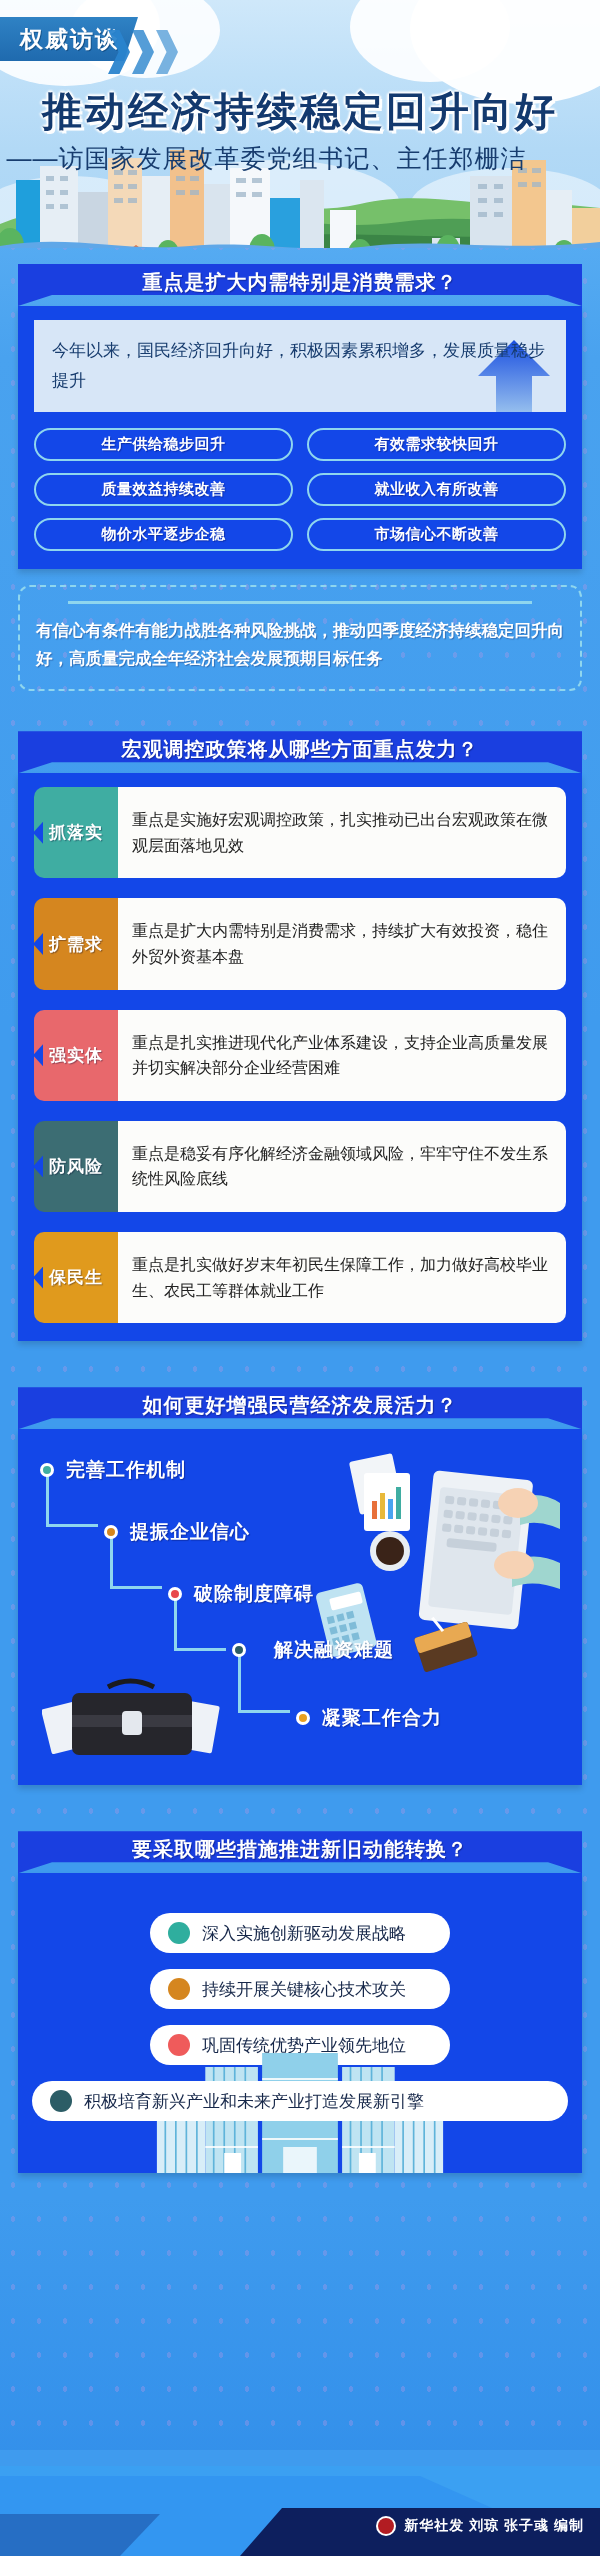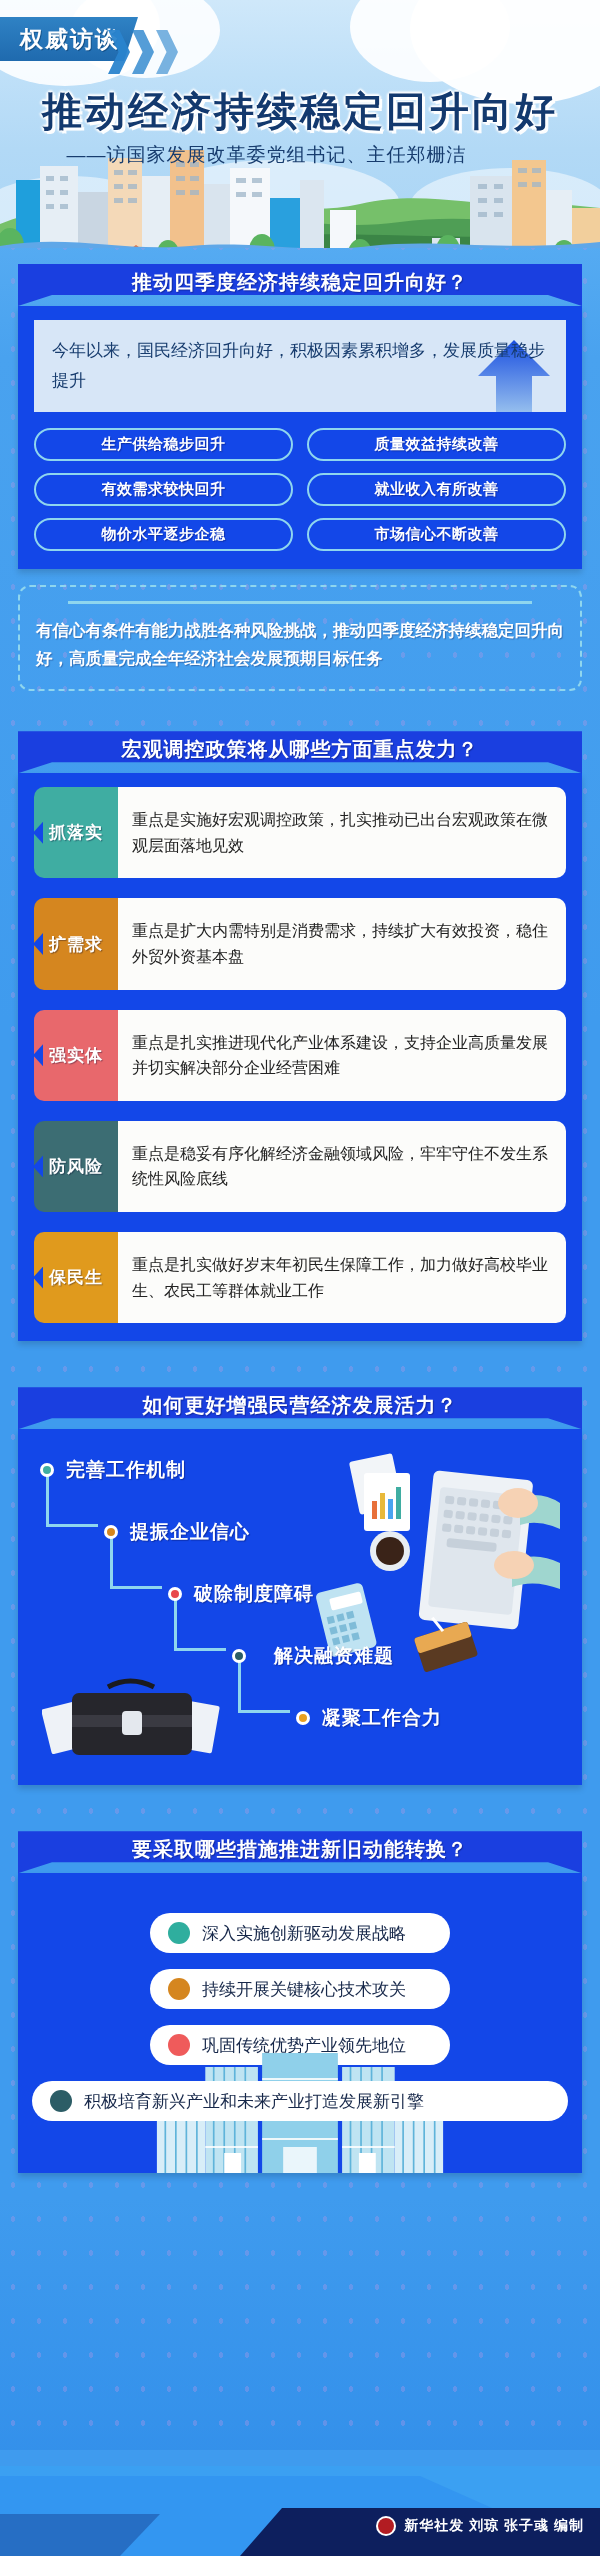--- a/index.html
+++ b/index.html
@@ -42,21 +42,21 @@
     clip-path:polygon(0 0, 52% 0, 100% 50%, 52% 100%, 0 100%, 48% 50%); opacity:.95;}
   .chev i:nth-child(2){opacity:.8;} .chev i:nth-child(3){opacity:.62;}
   .main-title{
     position:absolute; top:84px; left:0; width:600px; text-align:center; z-index:6;
     font-size:40px; font-weight:bold; color:#13396e; letter-spacing:3px;
     text-shadow: -2px 0 2px #fff, 2px 0 2px #fff, 0 -2px 2px #fff, 0 2px 2px #fff,
                  3px 3px 0 rgba(255,255,255,.95);
   }
   .sub-title{
     position:absolute; top:142px; left:0; width:533px; text-align:center; z-index:7;
-    font-size:19px; color:#173c6e; letter-spacing:1px;
+    font-size:25px; color:#173c6e; letter-spacing:1px;
   }
   
   .city{ position:absolute; left:0; top:150px; width:600px; height:118px; z-index:3; }
   .hill{ position:absolute; left:0; bottom:0; width:600px; height:64px; z-index:2;}
   .wave{ position:absolute; left:0; top:232px; width:600px; height:40px; z-index:5;}
   
   .section{ position:relative; margin:0 18px 34px 18px; z-index:4; }
   .s-head{
     position:relative; height:42px; background:#1a3fe0;
     display:flex; align-items:center; justify-content:center;
@@ -222,41 +222,41 @@
     </svg>
 
     <svg class="wave" viewBox="0 0 600 40" preserveAspectRatio="none">
       <path d="M0,14 C70,2 120,20 190,14 C260,8 300,22 370,14 C440,6 500,20 600,10 L600,40 L0,40 Z" fill="#5fa7e8"></path>
       <path d="M0,22 C80,12 140,28 220,22 C300,16 350,30 430,22 C510,14 560,26 600,20 L600,40 L0,40 Z" fill="#3f9bee"></path>
     </svg>
   </div>
 
   <div class="section" style="margin-top:16px;">
     <div class="s-head">
-      <span>推动四季度经济持续稳定回升向好？</span>
+      <span>重点是扩大内需特别是消费需求？</span>
     </div>
     <div class="s-body">
 
       <div class="intro">
         <p>今年以来，国民经济回升向好，积极因素累积增多，发展质量稳步提升</p>
         <svg class="up-arrow" viewBox="0 0 72 78">
           <defs>
               <linearGradient id="ag" x1="0" y1="1" x2="0" y2="0">
             <stop offset="0%" stop-color="#9fc7ef"></stop>
                 <stop offset="100%" stop-color="#1a4fe0"></stop>
           </linearGradient>
             </defs>
           <polygon points="36,0 72,36 54,36 54,78 18,78 18,36 0,36" fill="url(#ag)"></polygon>
         </svg>
       </div>
 
       <div class="pills">
         <div class="pill">生产供给稳步回升</div>
+        <div class="pill">有效需求较快回升</div>
         <div class="pill">质量效益持续改善</div>
-        <div class="pill">有效需求较快回升</div>
         <div class="pill">就业收入有所改善</div>
         <div class="pill">物价水平逐步企稳</div>
         <div class="pill">市场信心不断改善</div>
       </div>
     </div>
 
     <div class="concl">
       <div class="rule"></div>
       <p>有信心有条件有能力战胜各种风险挑战，推动四季度经济持续稳定回升向好，高质量完成全年经济社会发展预期目标任务</p>
     </div>
@@ -384,21 +384,21 @@
           <span>完善工作机制</span>
         </div>
         <div class="node" style="left:70px;  top:80px;">
           <i class="dot" style="background:#d5861f"></i>
           <span>提振企业信心</span>
         </div>
         <div class="node" style="left:134px; top:142px;">
           <i class="dot" style="background:#e8484c"></i>
           <span>破除制度障碍</span>
         </div>
-        <div class="node" style="left:198px; top:204px;gap:28px;">
+        <div class="node" style="left:198px; top:198px;gap:28px;">
           <i class="dot" style="background:#2c5d66"></i>
           <span>解决融资难题</span>
         </div>
         <div class="node" style="left:262px; top:266px;">
           <i class="dot" style="background:#e8a021"></i>
           <span>凝聚工作合力</span>
         </div>
       </div>
     </div>
   </div>

